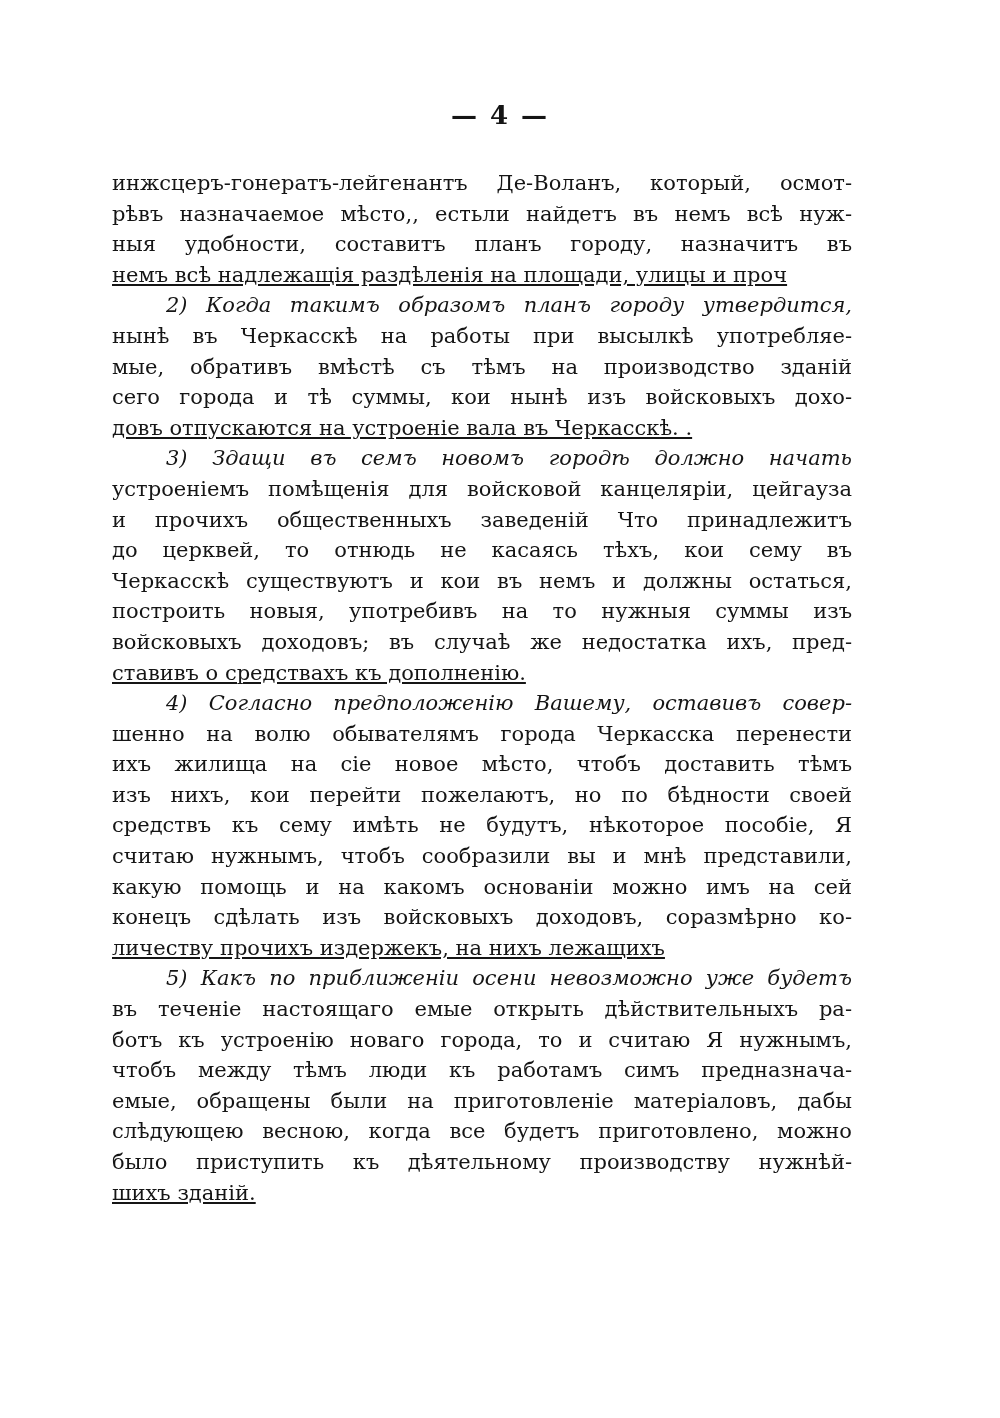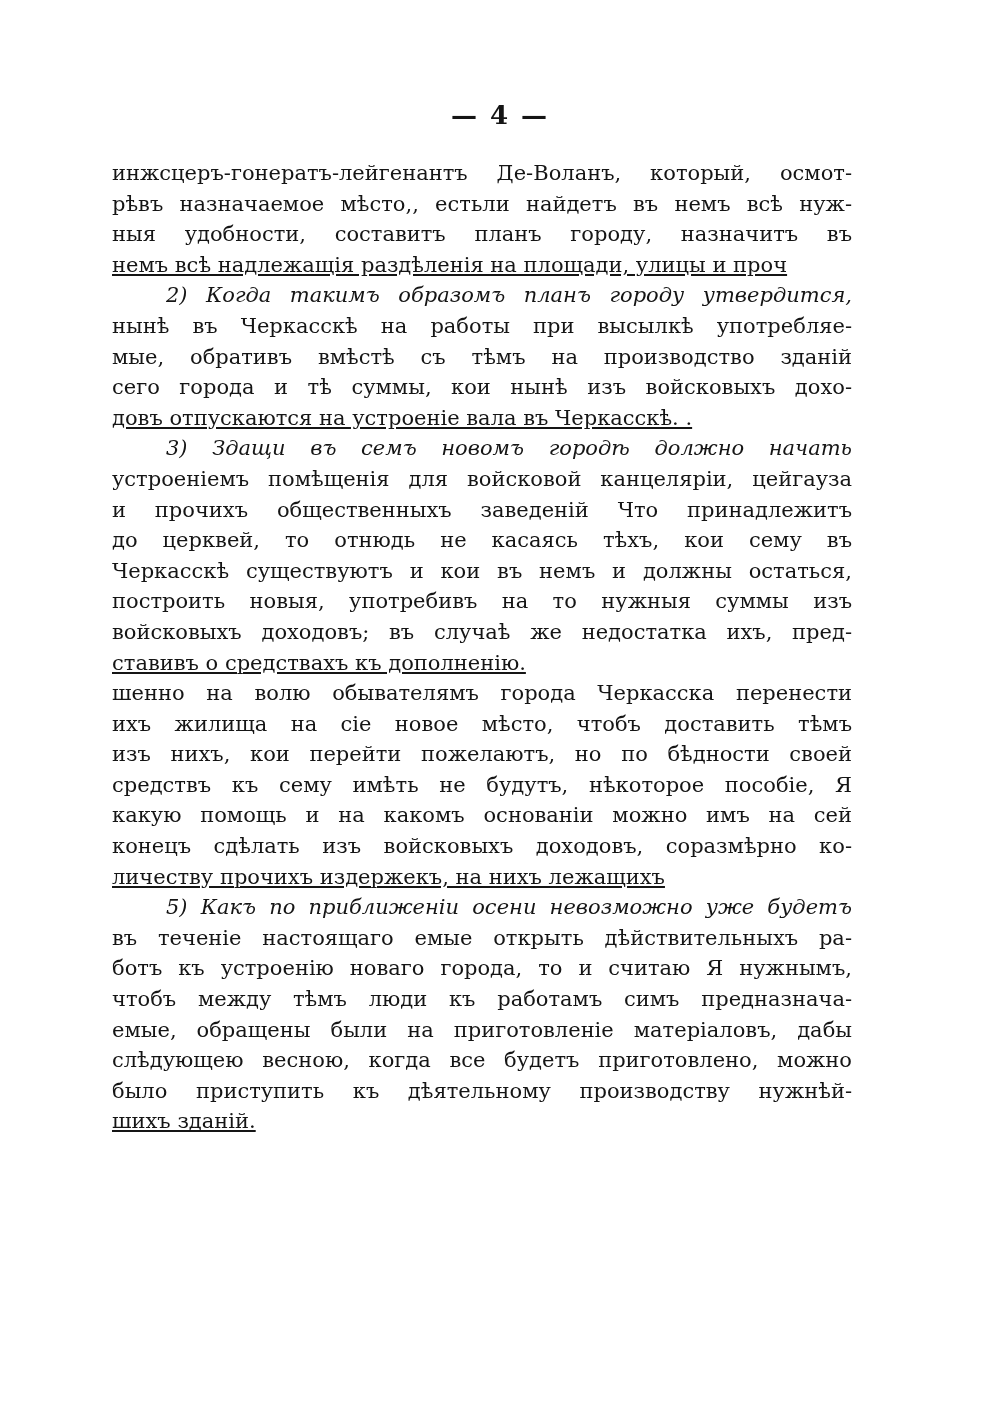--- a/index.html
+++ b/index.html
@@ -9,21 +9,21 @@
       background: #ffffff;
       font-family: "DejaVu Serif", "Liberation Serif", serif;
       color: #151515;
     }
     .page-number {
       position: absolute; top: 100px; left: 0; width: 1000px;
       text-align: center; font-size: 26px; font-weight: bold;
       letter-spacing: 2px;
     }
     .body-text {
-      position: absolute; left: 112px; top: 158px; width: 740px;
+      position: absolute; left: 112px; top: 168px; width: 740px;
     }
     .line {
       display: block; height: 30.6px; line-height: 30.6px;
       font-size: 21px; white-space: nowrap;
       text-align: justify; text-align-last: justify;
       transform-origin: left center;
     }
     .line.indent { padding-left: 54px; font-style: italic; }
     .line.last { text-align-last: left; text-decoration: underline; }
   </style>
@@ -55,24 +55,26 @@
       <span class="line">устроеніемъ помѣщенія для войсковой канцеляріи, цейгауза</span>
       <span class="line">и прочихъ общественныхъ заведеній Что принадлежитъ</span>
       <span class="line">до церквей, то отнюдь не касаясь тѣхъ, кои сему въ</span>
       <span class="line">Черкасскѣ существуютъ и кои въ немъ и должны остаться,</span>
       <span class="line">построить новыя, употребивъ на то нужныя суммы изъ</span>
       <span class="line">войсковыхъ доходовъ; въ случаѣ же недостатка ихъ, пред-</span>
       <span class="line last">ставивъ о средствахъ къ дополненію.</span>
     </div>
 
     <div>
+      <span class="line indent">4) Согласно предположенію Вашему, оставивъ совер-</span>
       <span class="line">шенно на волю обывателямъ города Черкасска перенести</span>
       <span class="line">ихъ жилища на сіе новое мѣсто, чтобъ доставить тѣмъ</span>
       <span class="line">изъ нихъ, кои перейти пожелаютъ, но по бѣдности своей</span>
       <span class="line">средствъ къ сему имѣть не будутъ, нѣкоторое пособіе, Я</span>
+      <span class="line">считаю нужнымъ, чтобъ сообразили вы и мнѣ представили,</span>
       <span class="line">какую помощь и на какомъ основаніи можно имъ на сей</span>
       <span class="line">конецъ сдѣлать изъ войсковыхъ доходовъ, соразмѣрно ко-</span>
       <span class="line last">личеству прочихъ издержекъ, на нихъ лежащихъ</span>
     </div>
 
     <div>
       <span class="line indent">5) Какъ по приближеніи осени невозможно уже будетъ</span>
       <span class="line">въ теченіе настоящаго емые открыть дѣйствительныхъ ра-</span>
       <span class="line">ботъ къ устроенію новаго города, то и считаю Я нужнымъ,</span>
       <span class="line">чтобъ между тѣмъ люди къ работамъ симъ предназнача-</span>

